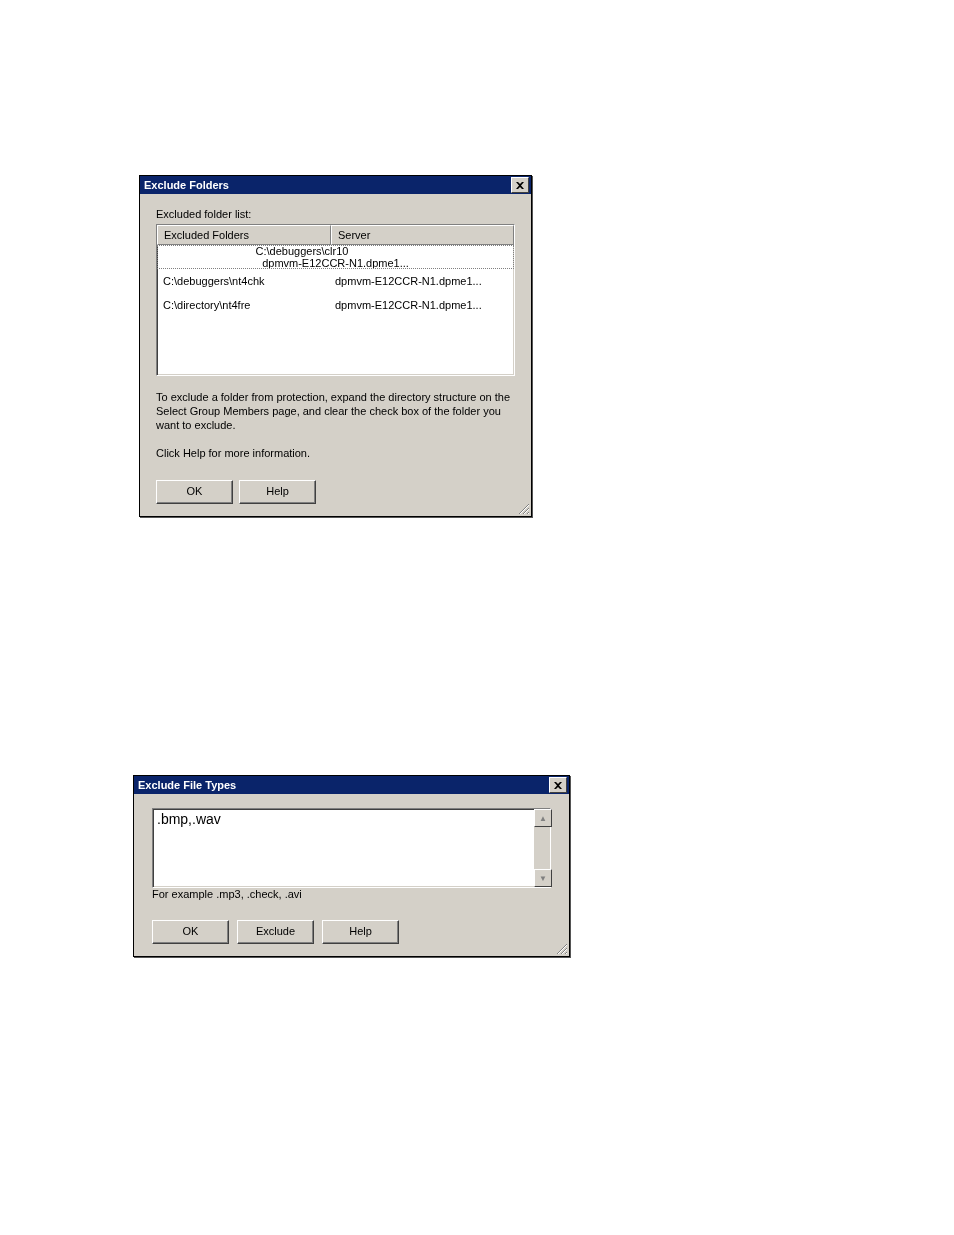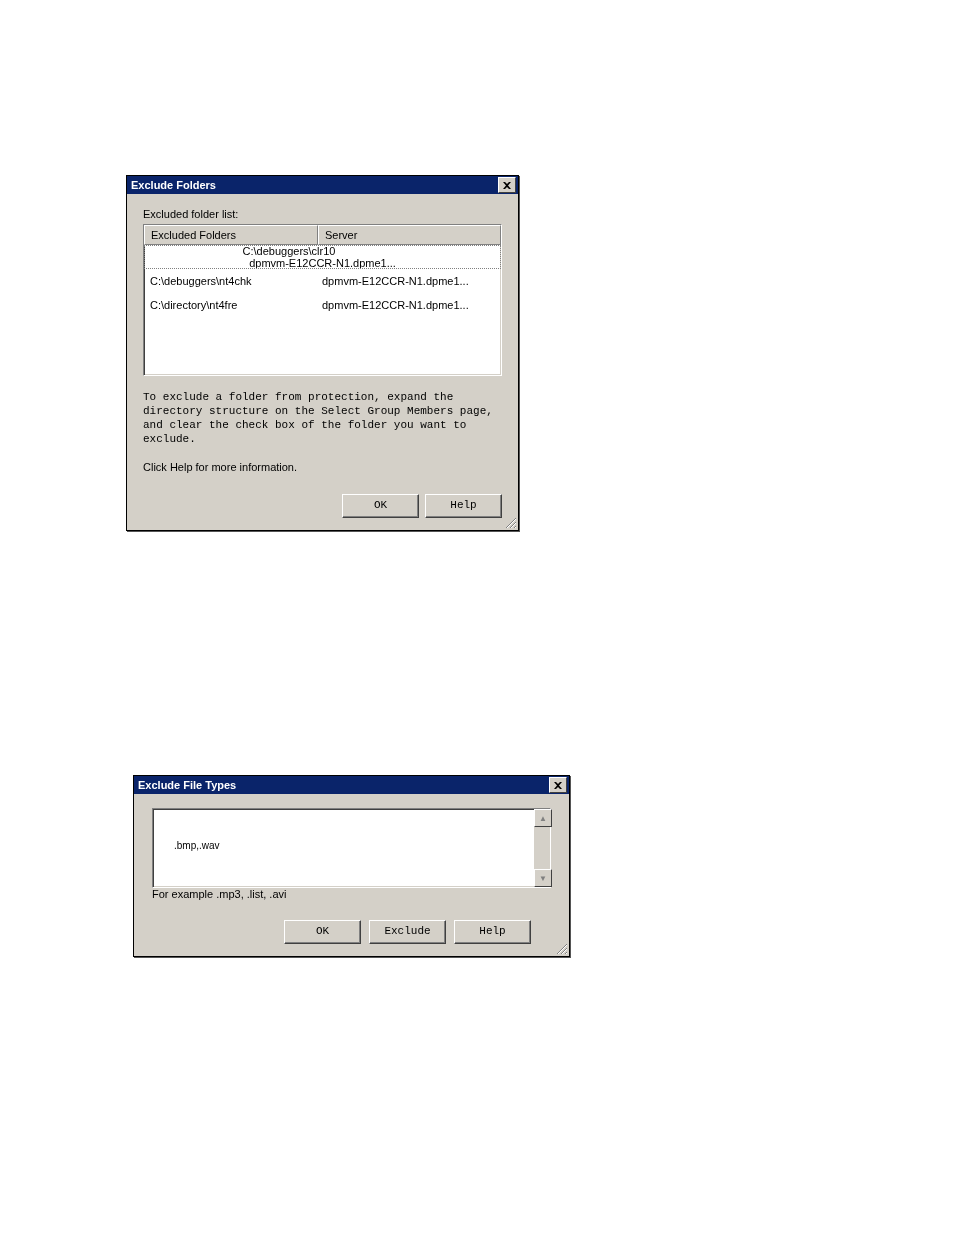--- a/index.html
+++ b/index.html
@@ -99,25 +99,24 @@
     overflow: hidden;
   }
   .col-folder { width: 160px; }
   .col-server { flex: 1; }
   .instruction {
     margin-top: 14px;
     line-height: 14px;
   }
   .button-row {
     display: flex;
-    justify-content: flex-end;
+    justify-content: flex-start;
     gap: 6px;
     margin-top: 20px;
     padding-bottom: 6px;
-    font-family: Liberation Mono, monospace;
   }
   .btn {
     min-width: 75px;
     height: 22px;
     background: #d4d0c8;
     border-top: 1px solid #fff;
     border-left: 1px solid #fff;
     border-right: 1px solid #404040;
     border-bottom: 1px solid #404040;
     box-shadow: inset -1px -1px 0 #808080;
@@ -142,24 +141,23 @@
     border-top: 1px solid #808080;
     border-left: 1px solid #808080;
     border-right: 1px solid #fff;
     border-bottom: 1px solid #fff;
     box-shadow: inset 1px 1px 0 #404040, inset -1px -1px 0 #d4d0c8;
     height: 78px;
     display: flex;
   }
   .textarea-content {
     flex: 1;
-    padding: 2px 21px;
-    font-size: 10px;
+    padding: 2px 4px;
+    font-size: 14px;
     white-space: pre-wrap;
-    margin-top: 29px;
   }
   .scrollbar {
     width: 16px;
     background: #d4d0c8;
     display: flex;
     flex-direction: column;
     justify-content: space-between;
   }
   .scroll-btn {
     width: 16px;
@@ -173,21 +171,21 @@
     align-items: center;
     justify-content: center;
     color: #808080;
     font-size: 8px;
   }
   .underline-accel { text-decoration: underline; }
 </style>
 </head>
 <body>
 
-<div class="dialog" style="left:126px; top:175px; width:391px;">
+<div class="dialog" style="left:139px; top:175px; width:391px;">
   <div class="titlebar">
     <span class="title-text">Exclude Folders</span>
     <span class="close-btn">
       <svg viewBox="0 0 8 7">
           <path d="M0 0 L2 0 L4 2 L6 0 L8 0 L5 3.5 L8 7 L6 7 L4 5 L2 7 L0 7 L3 3.5 Z" fill="#000"></path>
         </svg>
     </span>
   </div>
   <div class="client">
     <div class="label">Excluded folder list:</div>
@@ -204,21 +202,21 @@
         <div class="row">
           <div class="cell col-folder">C:\debuggers\nt4chk</div>
           <div class="cell col-server">dpmvm-E12CCR-N1.dpme1...</div>
         </div>
         <div class="row">
           <div class="cell col-folder">C:\directory\nt4fre</div>
           <div class="cell col-server">dpmvm-E12CCR-N1.dpme1...</div>
         </div>
       </div>
     </div>
-    <div class="instruction" style="max-width:360px;font-family:Liberation Mono, monospace;">To exclude a folder from protection, expand the directory structure on the Select Group Members page, and clear the check box of the folder you want to exclude.</div>
+    <div class="instruction" style="max-width:360px;">To exclude a folder from protection, expand the directory structure on the Select Group Members page, and clear the check box of the folder you want to exclude.</div>
     <div class="instruction">Click Help for more information.</div>
     <div class="button-row">
       <div class="btn">OK</div>
       <div class="btn">Help</div>
     </div>
   </div>
   <div class="resize-grip">
     <svg width="14" height="14">
       <line x1="3" y1="13" x2="13" y2="3" stroke="#808080"></line>
       <line x1="4" y1="13" x2="13" y2="4" stroke="#fff"></line>
@@ -240,21 +238,21 @@
     </span>
   </div>
   <div class="client" style="padding:14px 18px 6px 18px;">
     <div class="textarea-wrap">
       <div class="textarea-content">.bmp,.wav</div>
       <div class="scrollbar">
         <div class="scroll-btn">▲</div>
         <div class="scroll-btn">▼</div>
       </div>
     </div>
-    <div class="label">For example .mp3, .list, .avi</div>
+    <div class="label">For example .mp3, .check, .avi</div>
     <div class="button-row" style="margin-top:20px; gap:8px; padding-right:20px;">
       <div class="btn">OK</div>
       <div class="btn">Exclude</div>
       <div class="btn">Help</div>
     </div>
   </div>
   <div class="resize-grip">
     <svg width="14" height="14">
       <line x1="3" y1="13" x2="13" y2="3" stroke="#808080"></line>
       <line x1="4" y1="13" x2="13" y2="4" stroke="#fff"></line>

